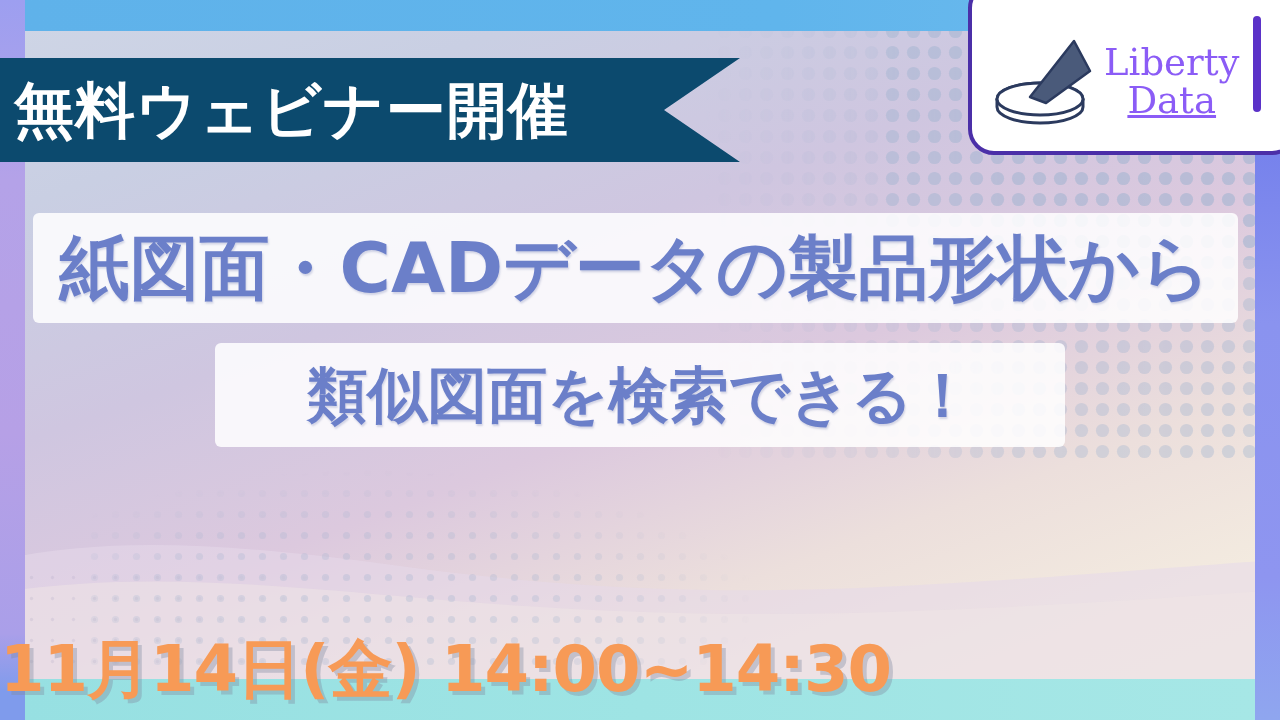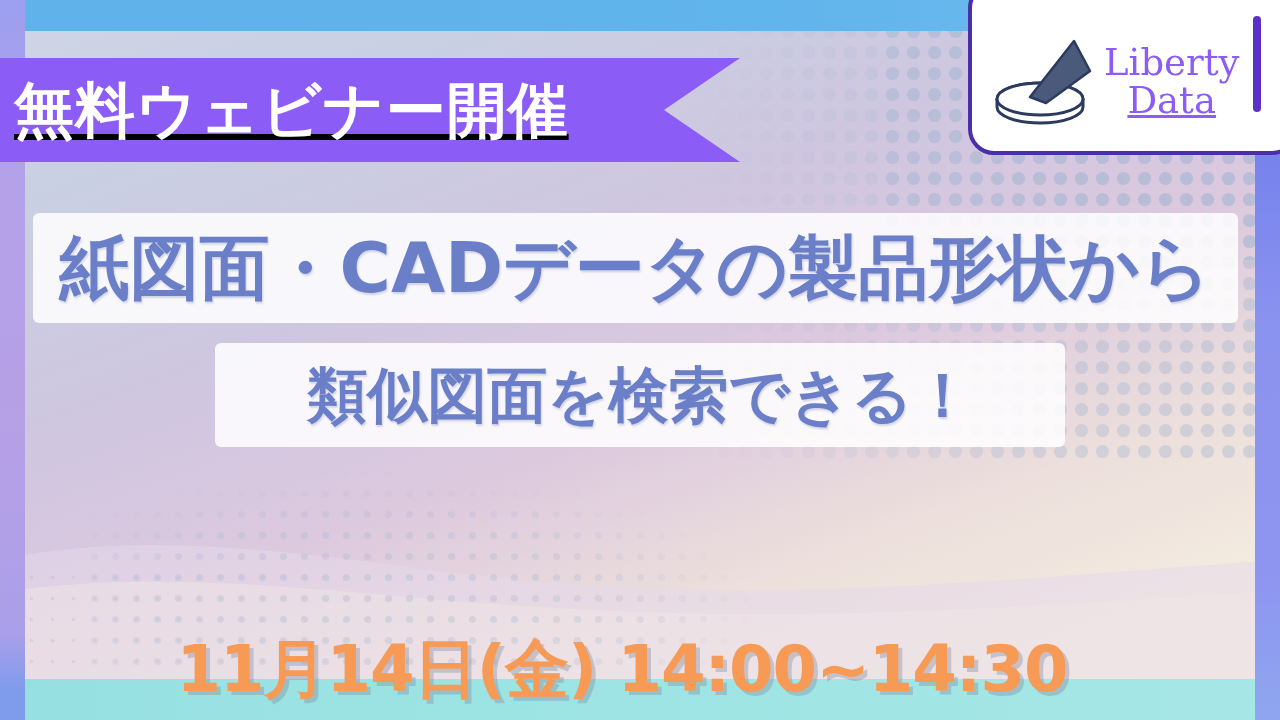--- a/index.html
+++ b/index.html
@@ -39,24 +39,24 @@
     background:#9ee3e3;
   }
   .bottom-teal-over{
     position:absolute;left:25px;top:679px;width:1230px;height:41px;
     background:linear-gradient(90deg,#97e0e2 0%,#9ee4e4 50%,#a6e7e6 100%);
   }
 
   
   .ribbon{
     position:absolute;left:0;top:58px;width:740px;height:104px;
-    background:#8b5cf6;
+    background:#0c4a6e;
     -webkit-clip-path:polygon(0 0,740px 0,740px 104px,0 104px);
     clip-path:polygon(0 0, 740px 0, 664px 52px, 740px 104px, 0 104px);
-    display:flex;align-items:center;text-decoration:underline;
+    display:flex;align-items:center;
   }
   .ribbon-text{
     color:#ffffff;
     font-size:60px;
     font-weight:700;
     letter-spacing:1px;
     margin-left:14px;
     line-height:1;
     white-space:nowrap;
   }
@@ -115,21 +115,21 @@
     color:#1d2f6f;
     font-size:35px;
     font-weight:700;
     line-height:1.42;
     text-shadow:1px 1px 2px rgba(90,100,150,.22);
   }
 
   
   .date-row{
     position:absolute;left:0;top:626px;width:1280px;
-    text-align:center;
+    text-align:left;
     padding-right:36px;
     box-sizing:border-box;
   }
   .date-text{
     color:#f79a56;
     font-size:64px;
     font-weight:700;
     letter-spacing:-1px;
     white-space:nowrap;
     text-shadow:4px 4px 0 rgba(130,140,160,.38);

